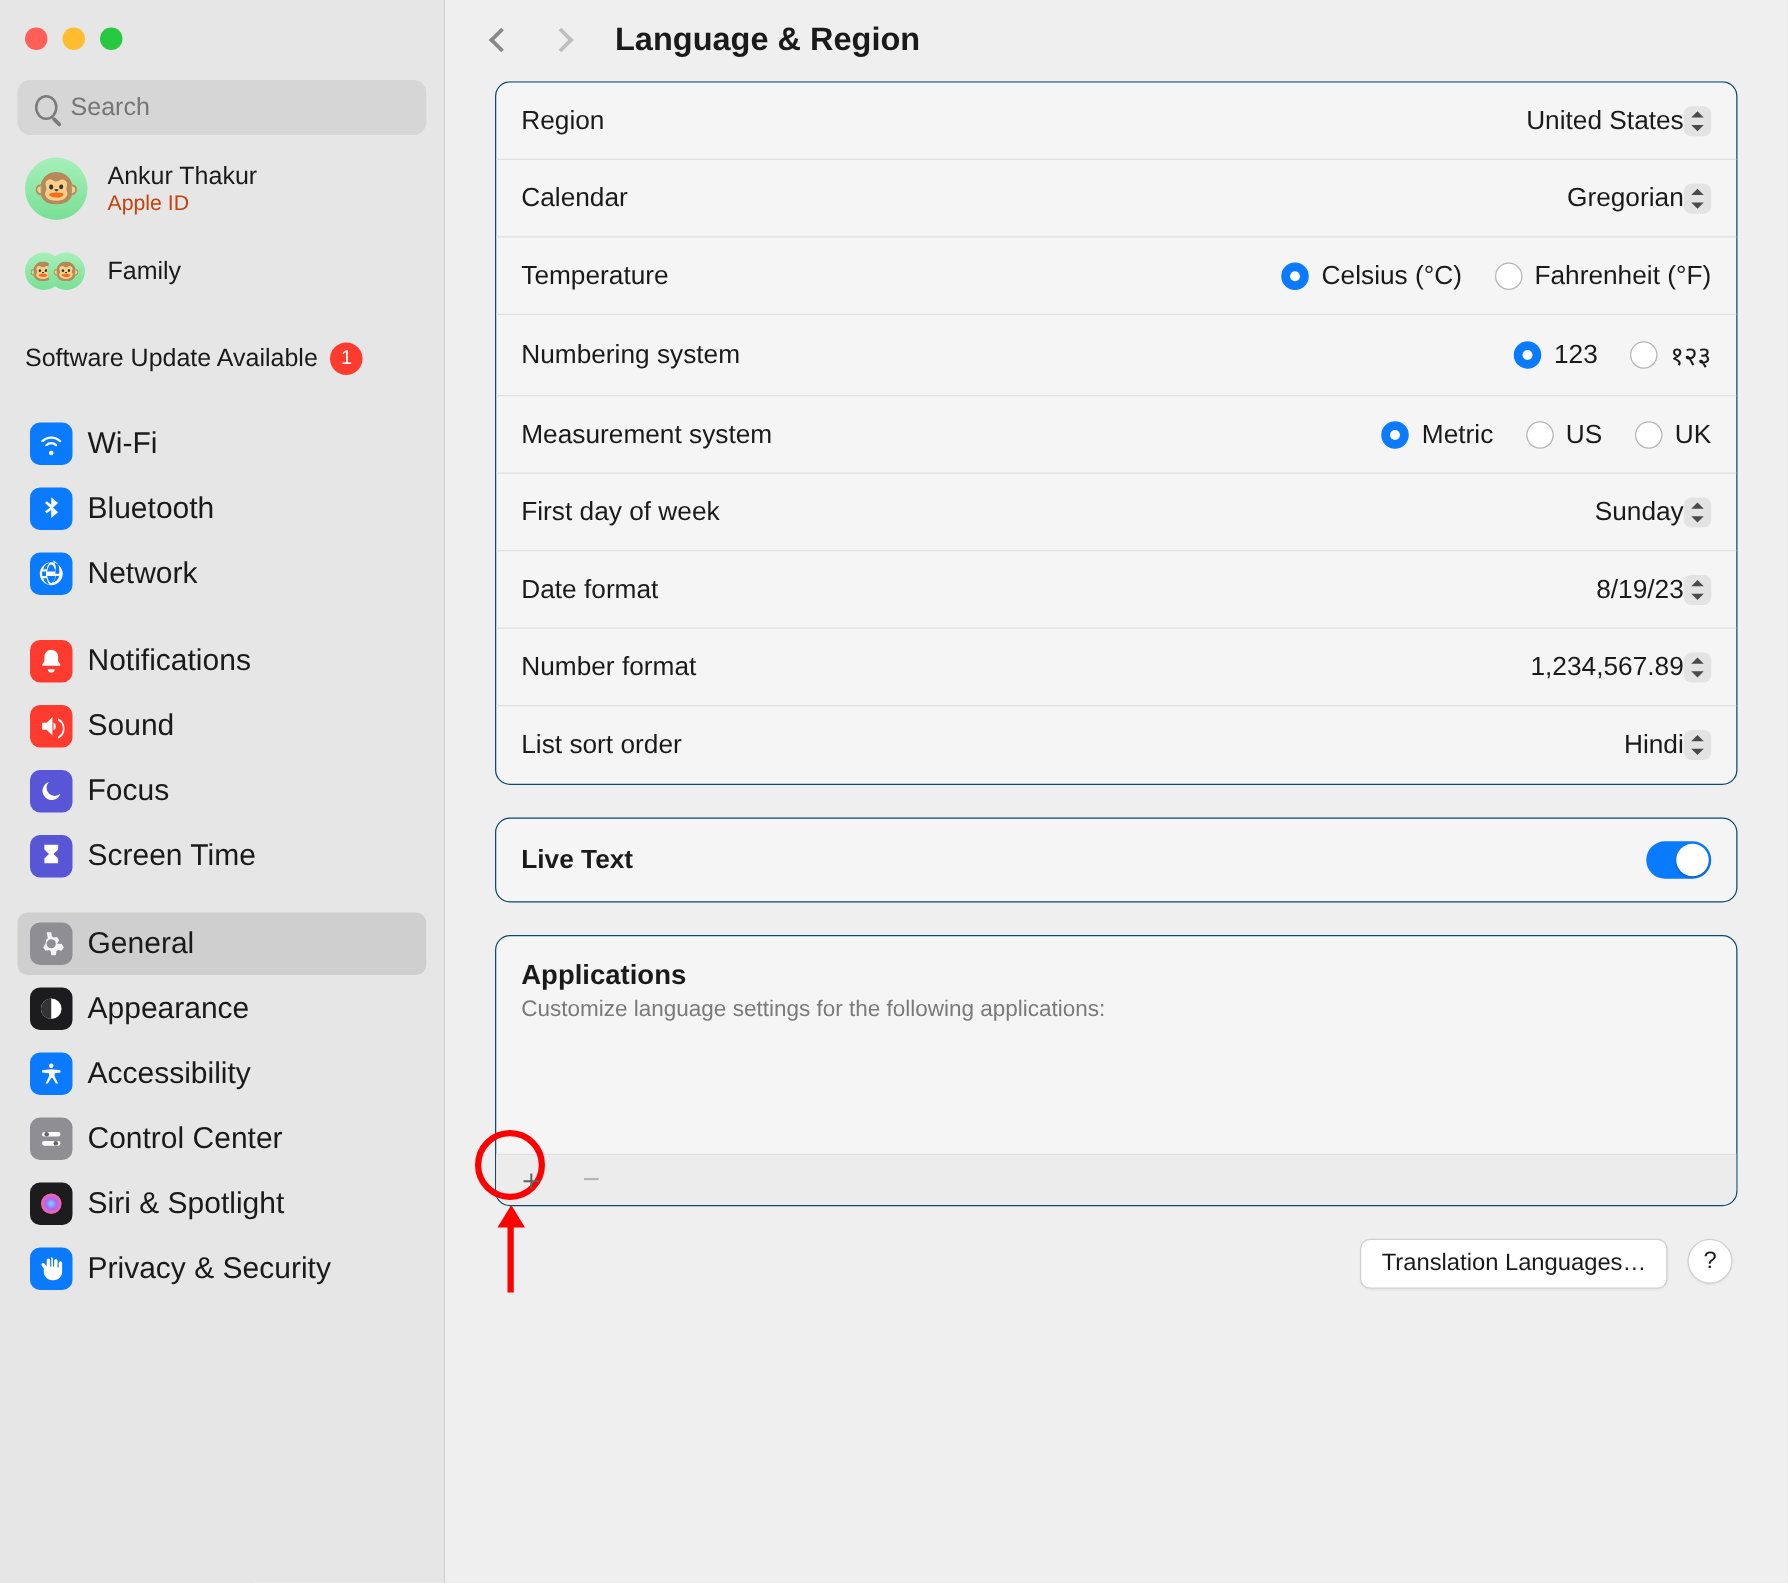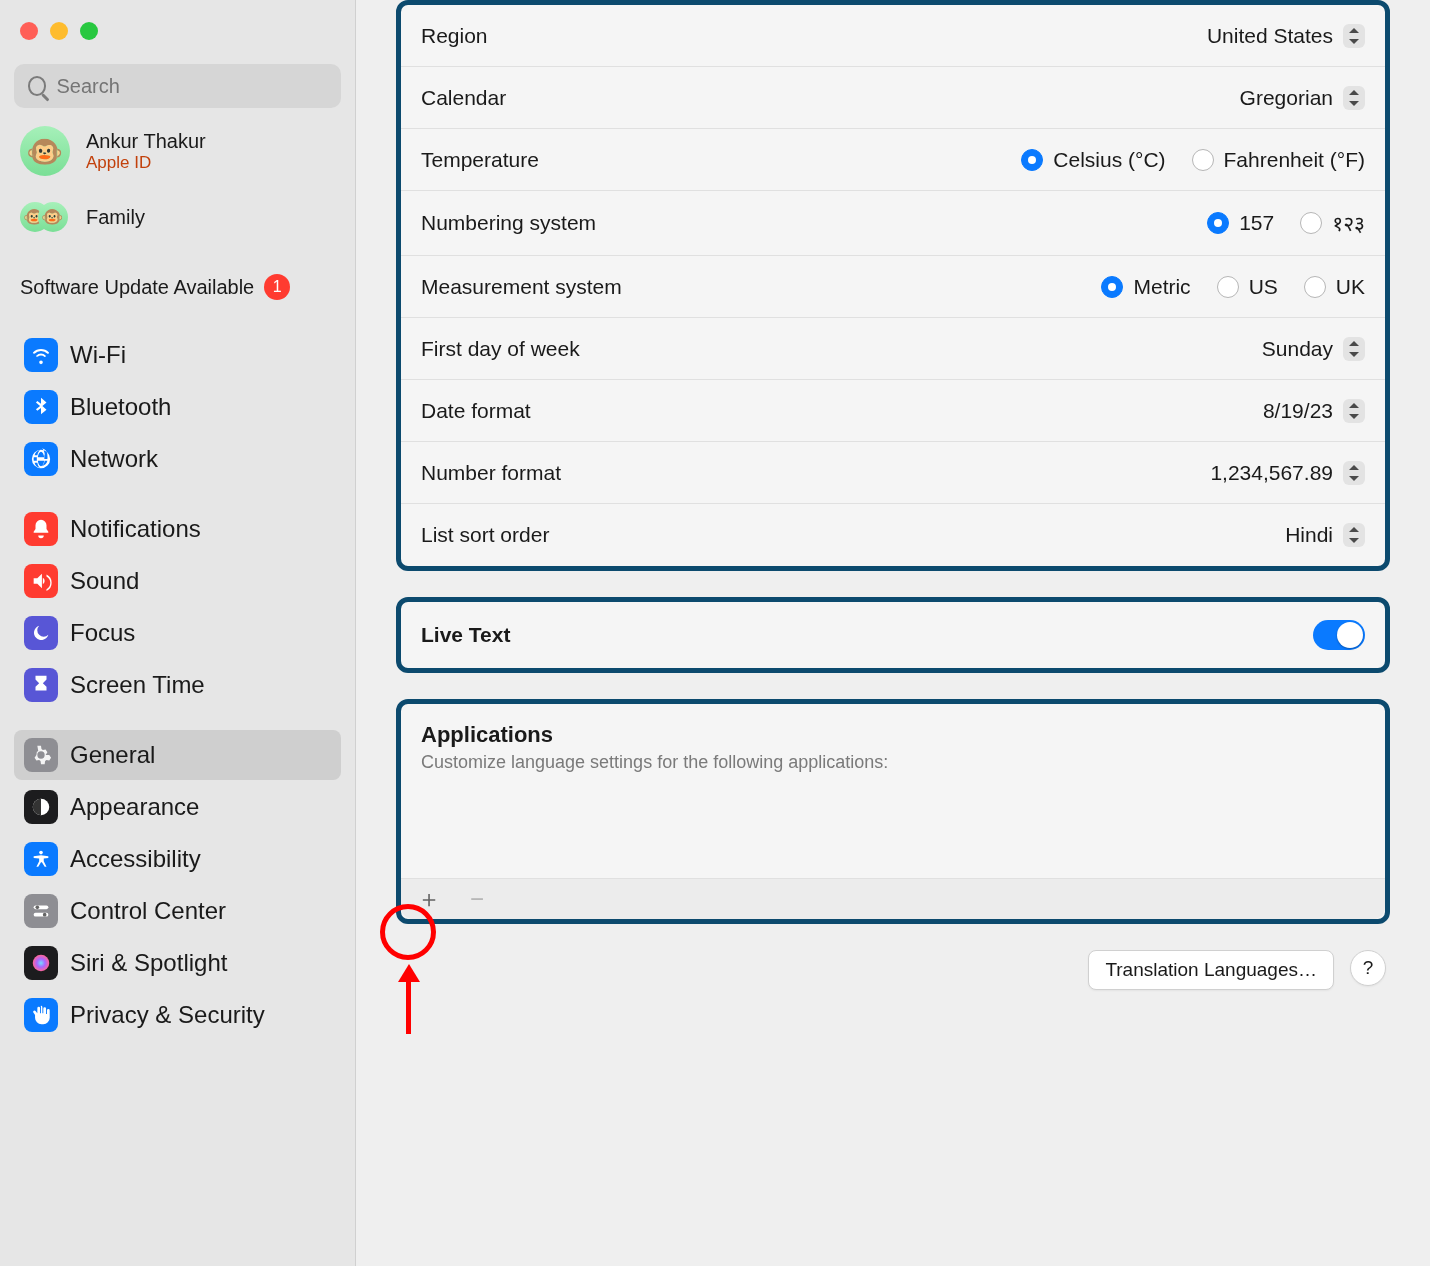--- a/index.html
+++ b/index.html
@@ -49,31 +49,31 @@
   .ic-svg { width:22px; height:22px; fill:white; }
   
   .main { flex:1; background:#efefef; display:flex; flex-direction:column; border-left:1px solid #d0d0d0;}
   .titlebar { display:flex; align-items:center; gap:18px; padding:16px 30px 18px 30px; }
   .navbtn { width:30px; height:30px; display:flex; align-items:center; justify-content:center; }
   .chev { width:14px; height:14px; border-left:3px solid #888; border-bottom:3px solid #888; transform:rotate(45deg); }
   .chev.right { transform:rotate(-135deg); border-color:#bfbfbf;}
   .title { font-size:26px; font-weight:700; margin-left:10px; }
   .content { flex:1; overflow-y:auto; padding:0 40px 40px 40px; }
   .panel {
-    background:#f5f5f5; border:5px solid #0c4a6e; border-radius:12px;
+    background:#f5f5f5; border:1px solid #0c4a6e; border-radius:12px;
     margin-bottom:26px;
   }
   .row {
     display:flex; align-items:center; justify-content:space-between;
     padding:18px 20px; border-bottom:1px solid #e0e0e0;
     min-height:62px;
   }
   .row:last-child{ border-bottom:none; }
   .row-label{ font-size:21px; }
-  .row-value{ display:flex; align-items:flex-end; gap:10px; font-size:21px; color:#1a1a1a; }
+  .row-value{ display:flex; align-items:flex-end; font-size:21px; color:#1a1a1a; }
   .popup-arrows {
     width:22px; height:24px; background:#e3e3e3; border-radius:6px; position:relative;
   }
   .popup-arrows::before, .popup-arrows::after {
     content:""; position:absolute; left:50%; transform:translateX(-50%);
     border-left:5px solid transparent; border-right:5px solid transparent;
   }
   .popup-arrows::before{ top:4px; border-bottom:5px solid #4a4a4a;}
   .popup-arrows::after{ bottom:4px; border-top:5px solid #4a4a4a;}
   .radio-group{ display:flex; align-items:center; gap:26px;}
@@ -266,20 +266,29 @@
             <svg class="ic-svg" viewBox="0 0 24 24">
               <path d="M12 2a1.5 1.5 0 011.5 1.5V10h1V5a1.5 1.5 0 013 0v6h1V7a1.5 1.5 0 013 0v8a7 7 0 01-7 7h-2a7 7 0 01-7-7v-3l-2-3a1.5 1.5 0 012.5-1.5L8 10V4.5A1.5 1.5 0 019.5 3 1.5 1.5 0 0111 4.5V10h1V3.5A1.5 1.5 0 0112 2z"></path>
             </svg>
           </div>
           <span>Privacy &amp; Security</span>
         </div>
       </div>
   </div>
 
   <div class="main">
+    <div class="titlebar">
+      <div class="navbtn">
+          <span class="chev"></span>
+        </div>
+      <div class="navbtn">
+          <span class="chev right"></span>
+        </div>
+      <div class="title">Language &amp; Region</div>
+    </div>
 
     <div class="content">
 
       <div class="panel">
 
         <div class="row">
           <div class="row-label">Region</div>
           <div class="row-value">
             <span>United States</span>
             <span class="popup-arrows"></span>
@@ -306,21 +315,21 @@
                 <span>Fahrenheit (°F)</span>
               </div>
             </div>
         </div>
 
         <div class="row">
           <div class="row-label">Numbering system</div>
           <div class="radio-group" id="num-options">
               <div class="radio-opt">
                 <div class="radio checked"></div>
-                <span>157</span>
+                <span>123</span>
               </div>
               <div class="radio-opt">
                 <div class="radio"></div>
                 <span>१२३</span>
               </div>
             </div>
         </div>
 
         <div class="row">
           <div class="row-label">Measurement system</div>

